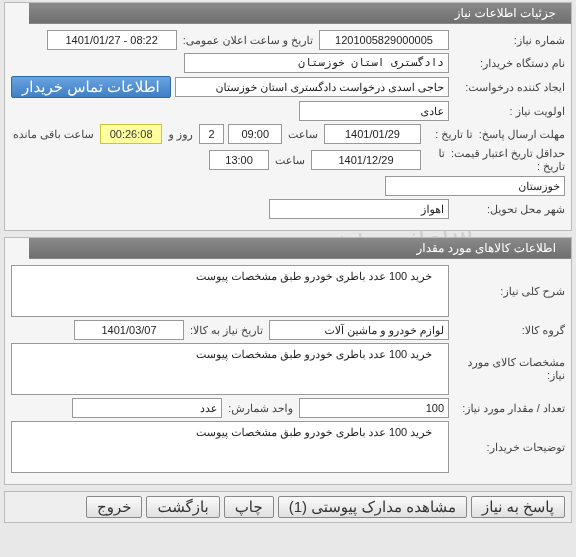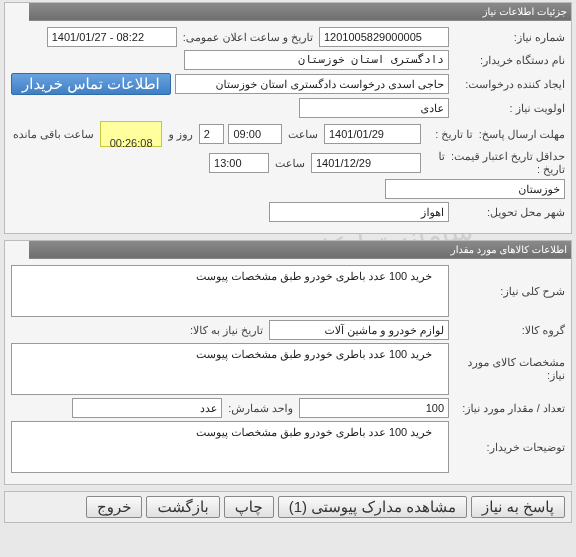--- a/index.html
+++ b/index.html
@@ -30,22 +30,22 @@
   .panel {
     background: #f5f5f5;
     border: 1px solid #bbb;
     margin: 2px 4px 6px 4px;
     position: relative;
     z-index: 1;
   }
   .panel-header {
     background: linear-gradient(#8a8a8a, #6f6f6f);
     color: #fff;
-    font-size: 10px;
-    padding: 3px 4px;
+    font-size: 12px;
+    padding: 3px 15px;
     border-bottom: 1px solid #888;
     margin-left: 24px;
   }
   .panel-body { padding: 6px 6px 8px 6px; }
   .row {
     display: flex;
     align-items: center;
     margin-bottom: 3px;
     gap: 4px;
     flex-wrap: nowrap;
@@ -69,21 +69,21 @@
     border: 1px solid #999;
     height: 20px;
     line-height: 18px;
     padding: 0 4px;
     font-size: 11px;
     color: #222;
     direction: rtl;
     overflow: hidden;
     white-space: nowrap;
   }
-  .field.ltr { direction: ltr; text-align: left; }
+  .field.ltr { direction: ltr; text-align: center; }
   .field.textarea { height: 52px; line-height: 16px; padding: 2px 16px; white-space: normal; }
   .w60  { width: 60px; }
   .w70  { width: 70px; }
   .w110 { width: 110px; }
   .w130 { width: 130px; }
   .w150 { width: 150px; }
   .w180 { width: 180px; }
   .w300 { width: 300px; }
   .w332 { width: 265px; font-family: Liberation Mono, monospace; }
   .wfill { flex: 1; }
@@ -102,21 +102,21 @@
   .btn.primary {
     background: linear-gradient(#6aa3e0,#3f7fc4);
     color: #fff;
     border-color: #2e6cab;
   }
   .remaining {
     background: #ffff9e;
     border: 1px solid #c8c840;
     height: 20px;
     line-height: 18px;
-    padding: 12px 6px;
+    padding: 0 6px;
     font-size: 11px;
     color: #333;
     direction: ltr;
     text-align: center;
   }
   .footer {
     display: flex;
     gap: 4px;
     padding: 4px 6px;
     background: #eee;
@@ -205,20 +205,21 @@
 
     <div class="row">
       <div class="label">شرح کلی نیاز:</div>
       <div class="field textarea wfill">خرید 100 عدد باطری خودرو طبق مشخصات پیوست</div>
     </div>
 
     <div class="row">
       <div class="label">گروه کالا:</div>
       <div class="field w180">لوازم خودرو و ماشین آلات</div>
       <div class="label-inline">تاریخ نیاز به کالا:</div>
+      <div class="field ltr w110">1401/03/07</div>
     </div>
 
     <div class="row">
       <div class="label">مشخصات کالای مورد نیاز:</div>
       <div class="field textarea wfill">خرید 100 عدد باطری خودرو طبق مشخصات پیوست</div>
     </div>
 
     <div class="row">
       <div class="label">تعداد / مقدار مورد نیاز:</div>
       <div class="field ltr w150" style="text-align:right">100</div>

